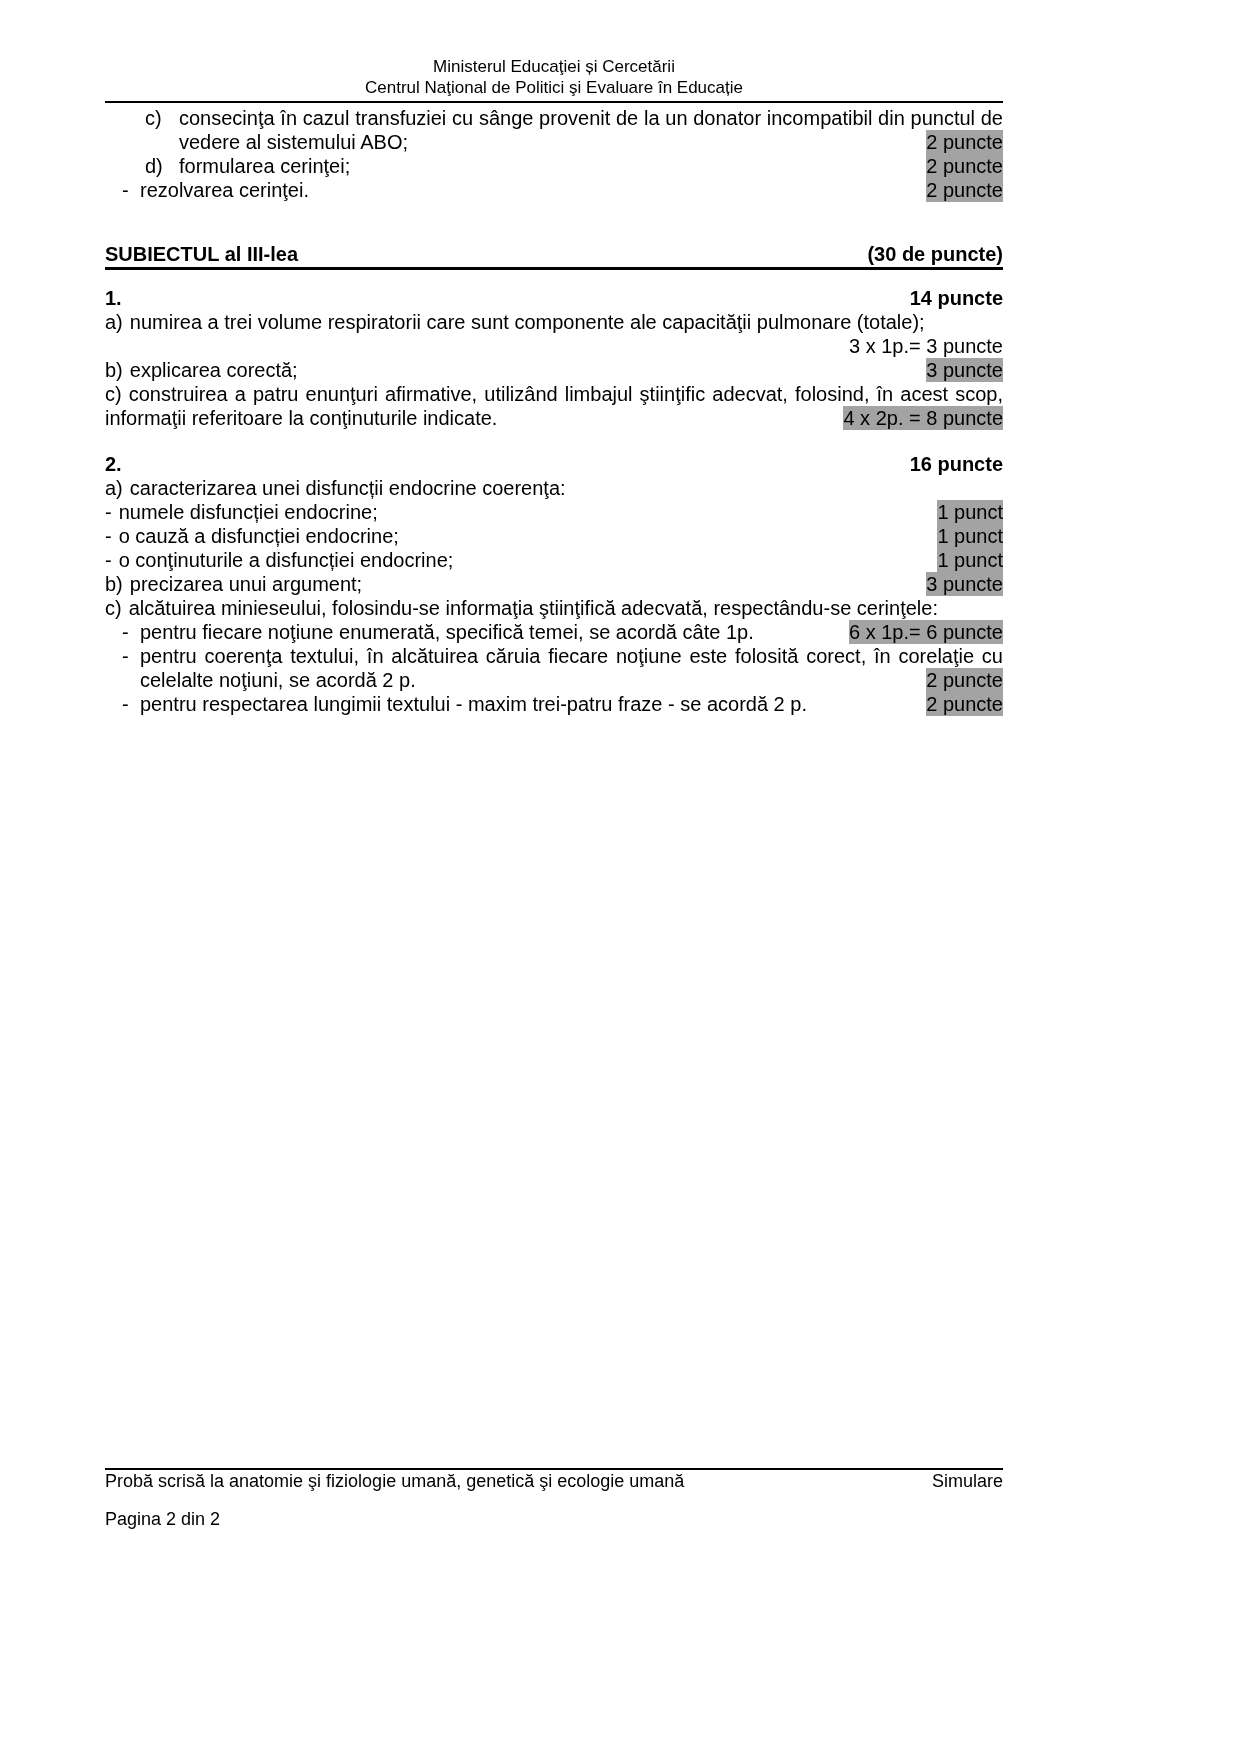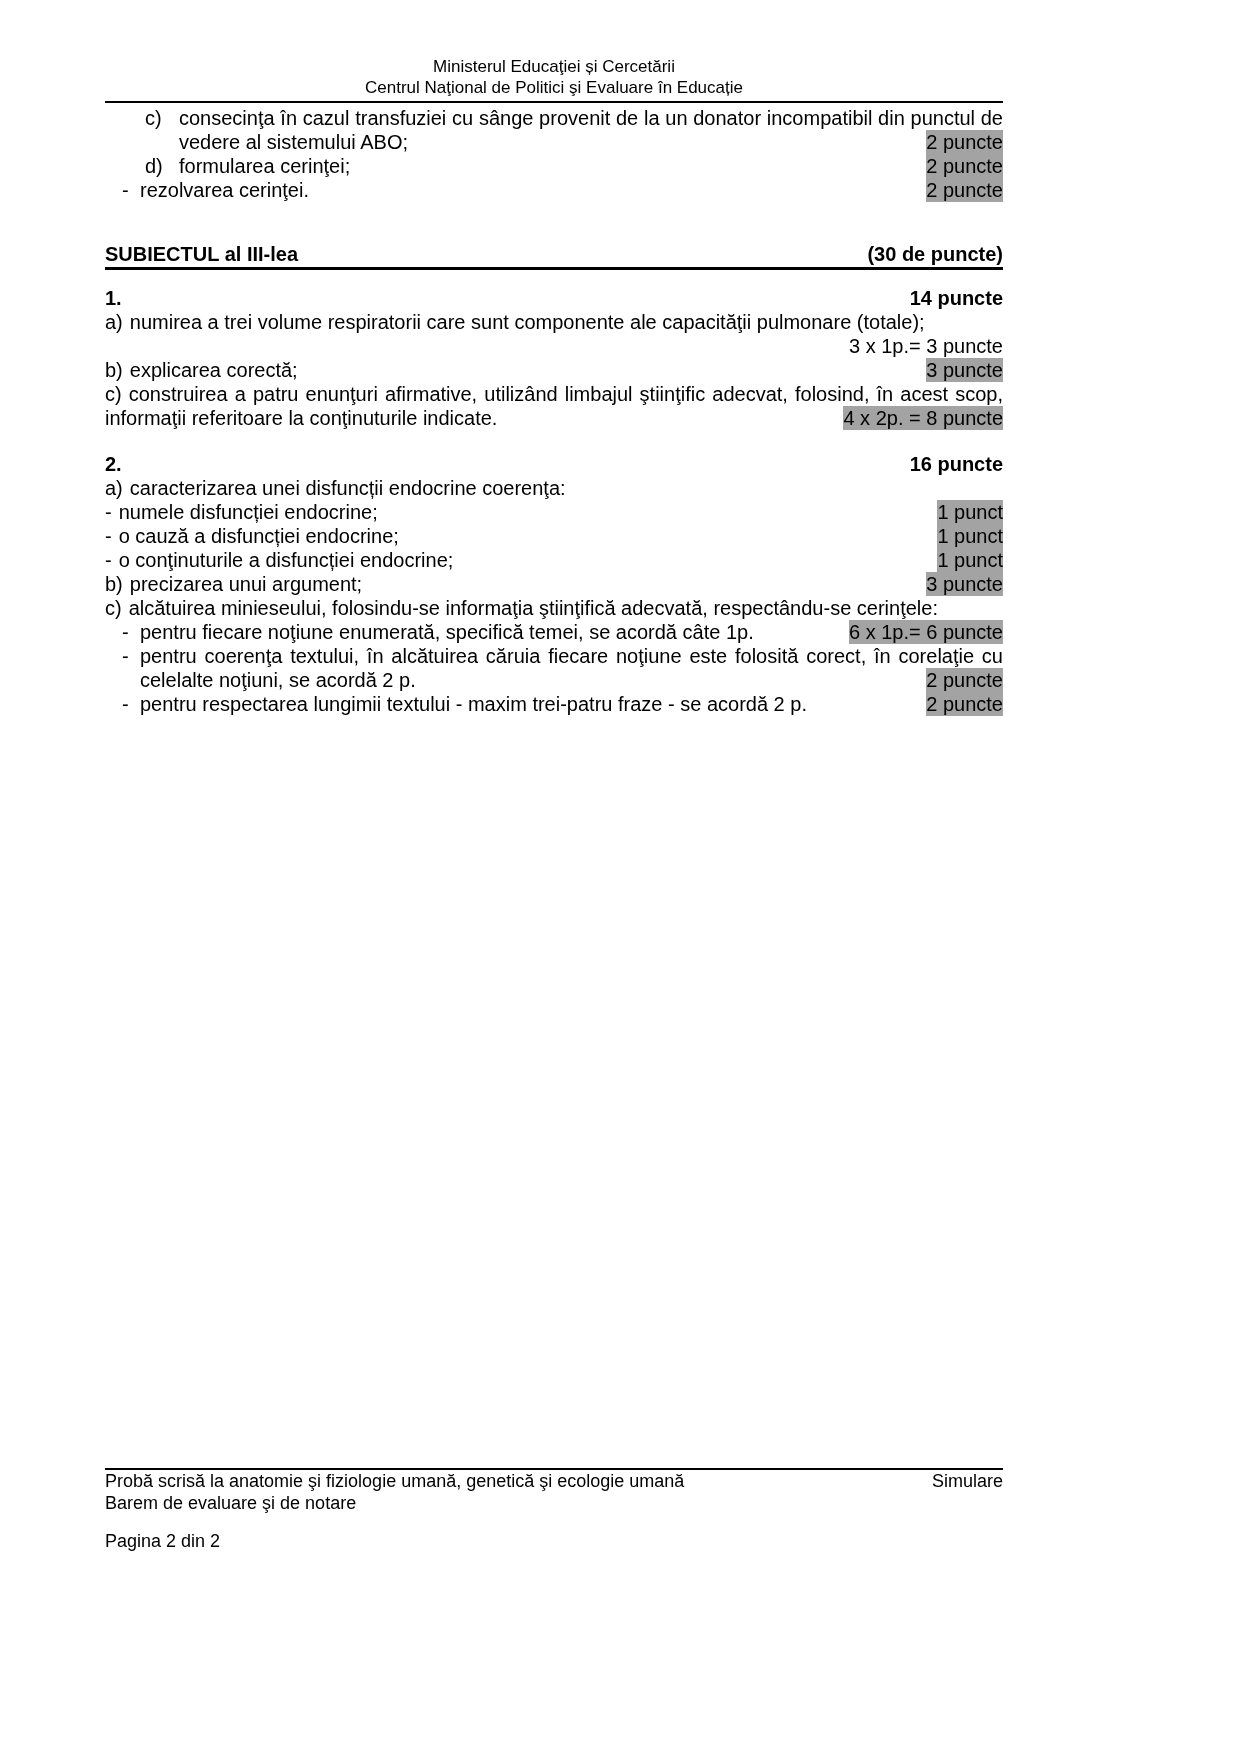--- a/index.html
+++ b/index.html
@@ -173,16 +173,15 @@
       </div>
     </div>
 
   </div>
 
   <div class="footer">
     <div class="footer-row1">
       <span>Probă scrisă la anatomie şi fiziologie umană, genetică şi ecologie umană</span>
       <span>Simulare</span>
     </div>
-    <div>Barem de evaluare şi de notare</div>
     <div class="footer-page">Pagina 2 din 2</div>
   </div>
 </div>
 
 </body></html>

